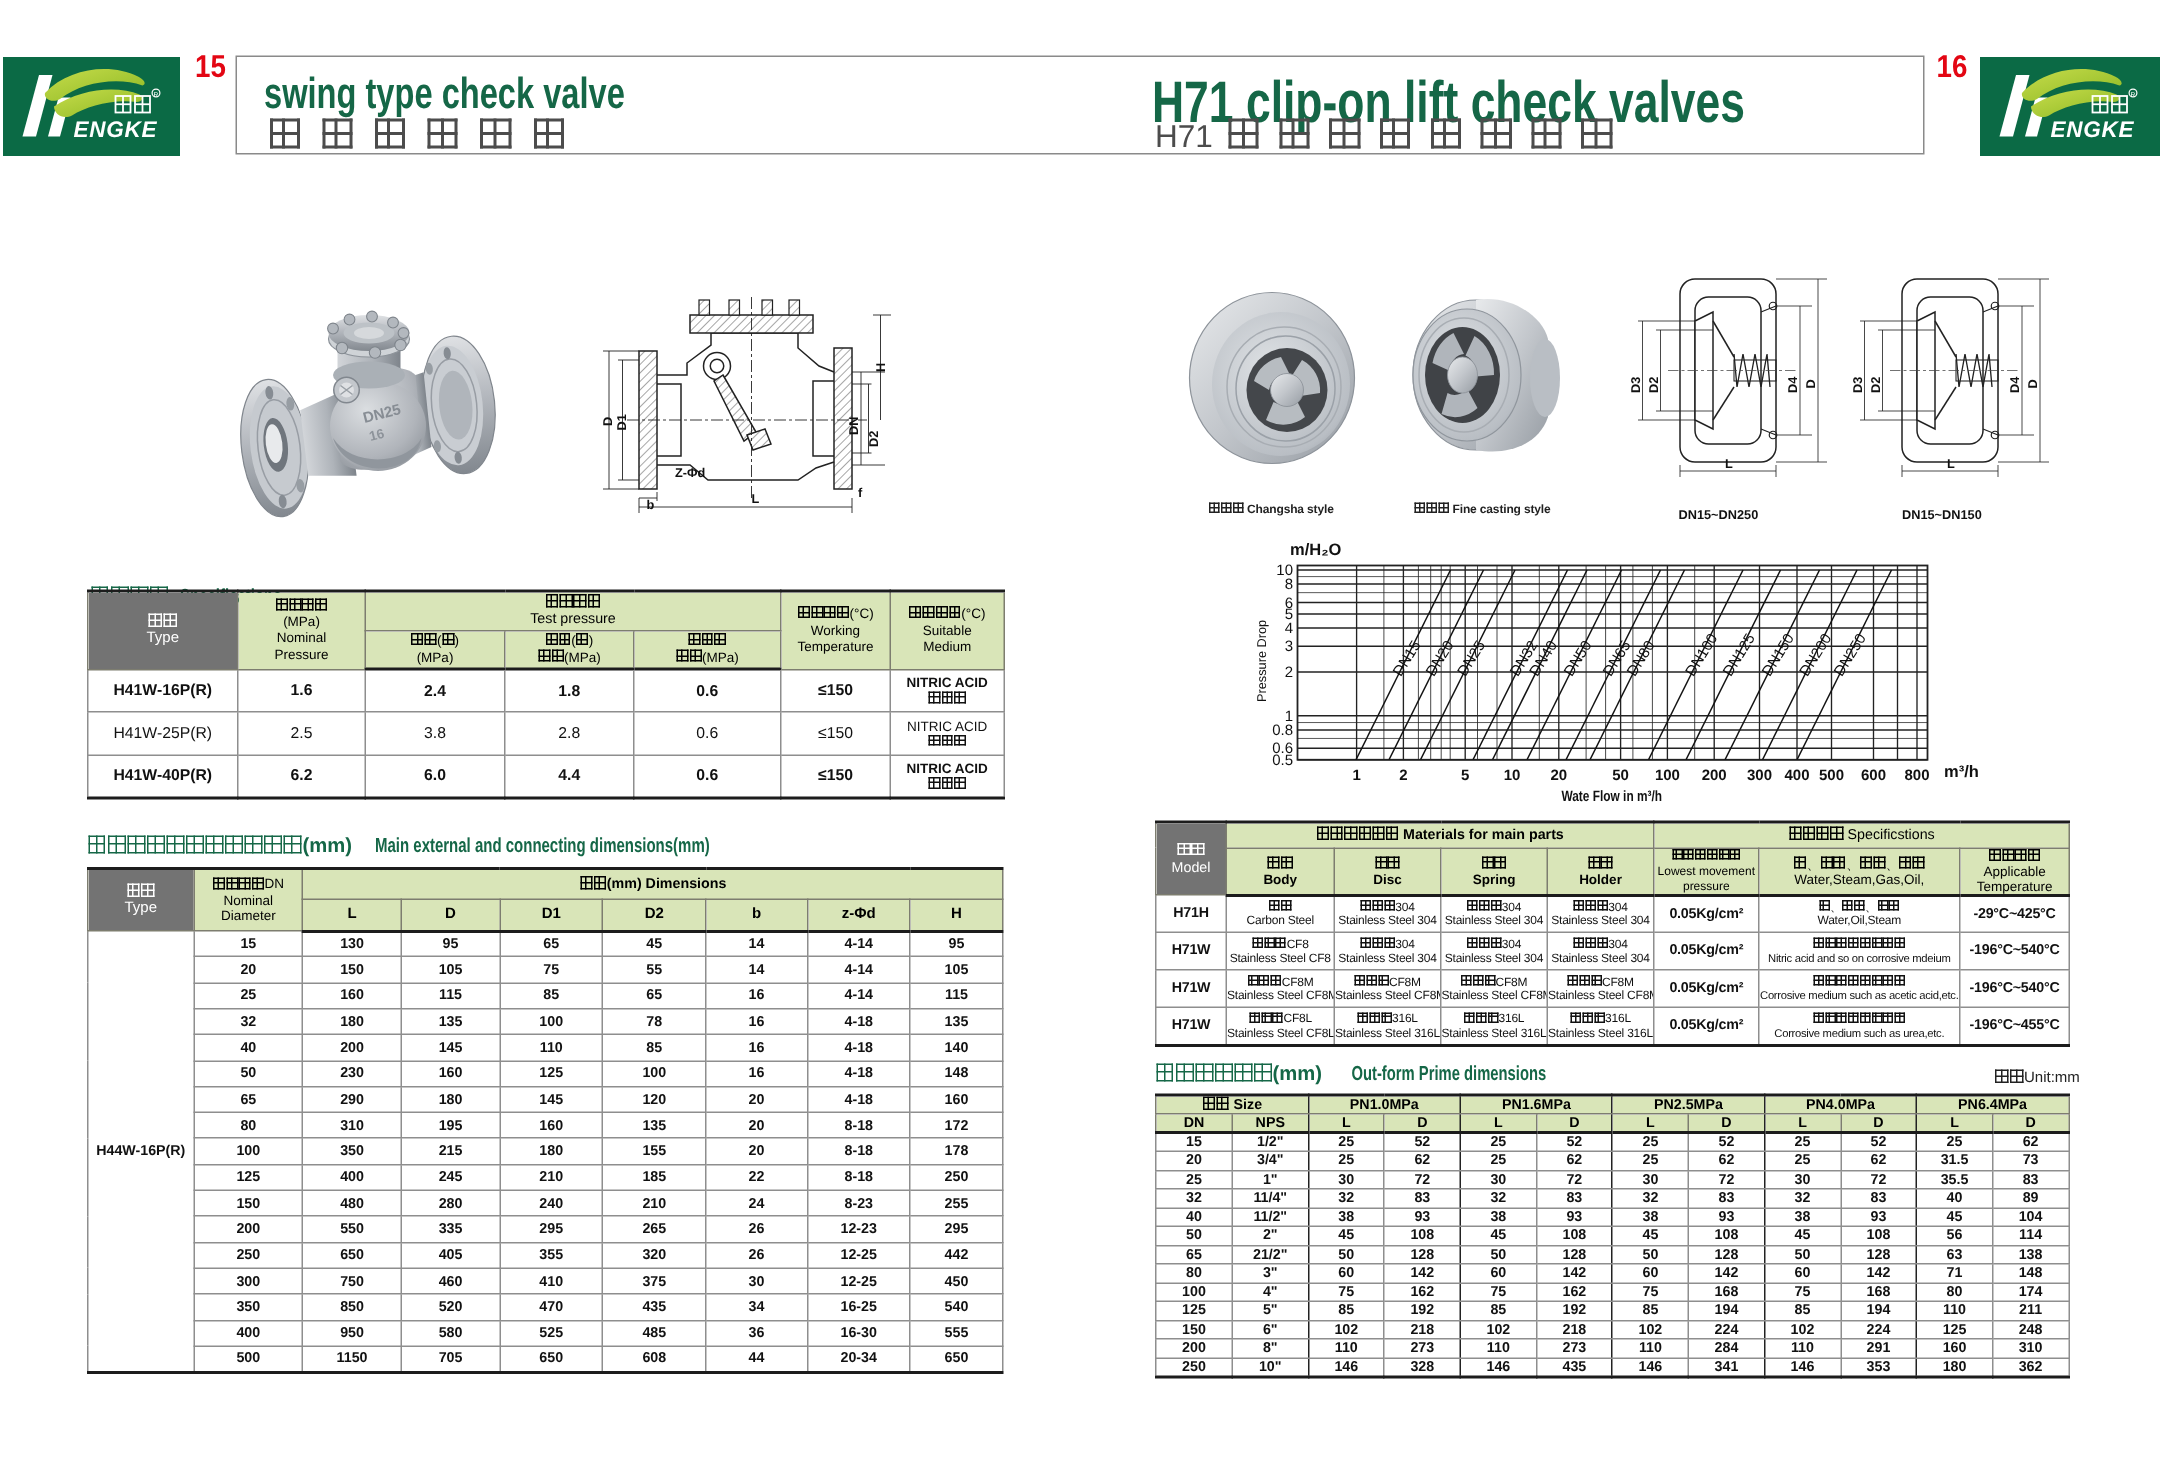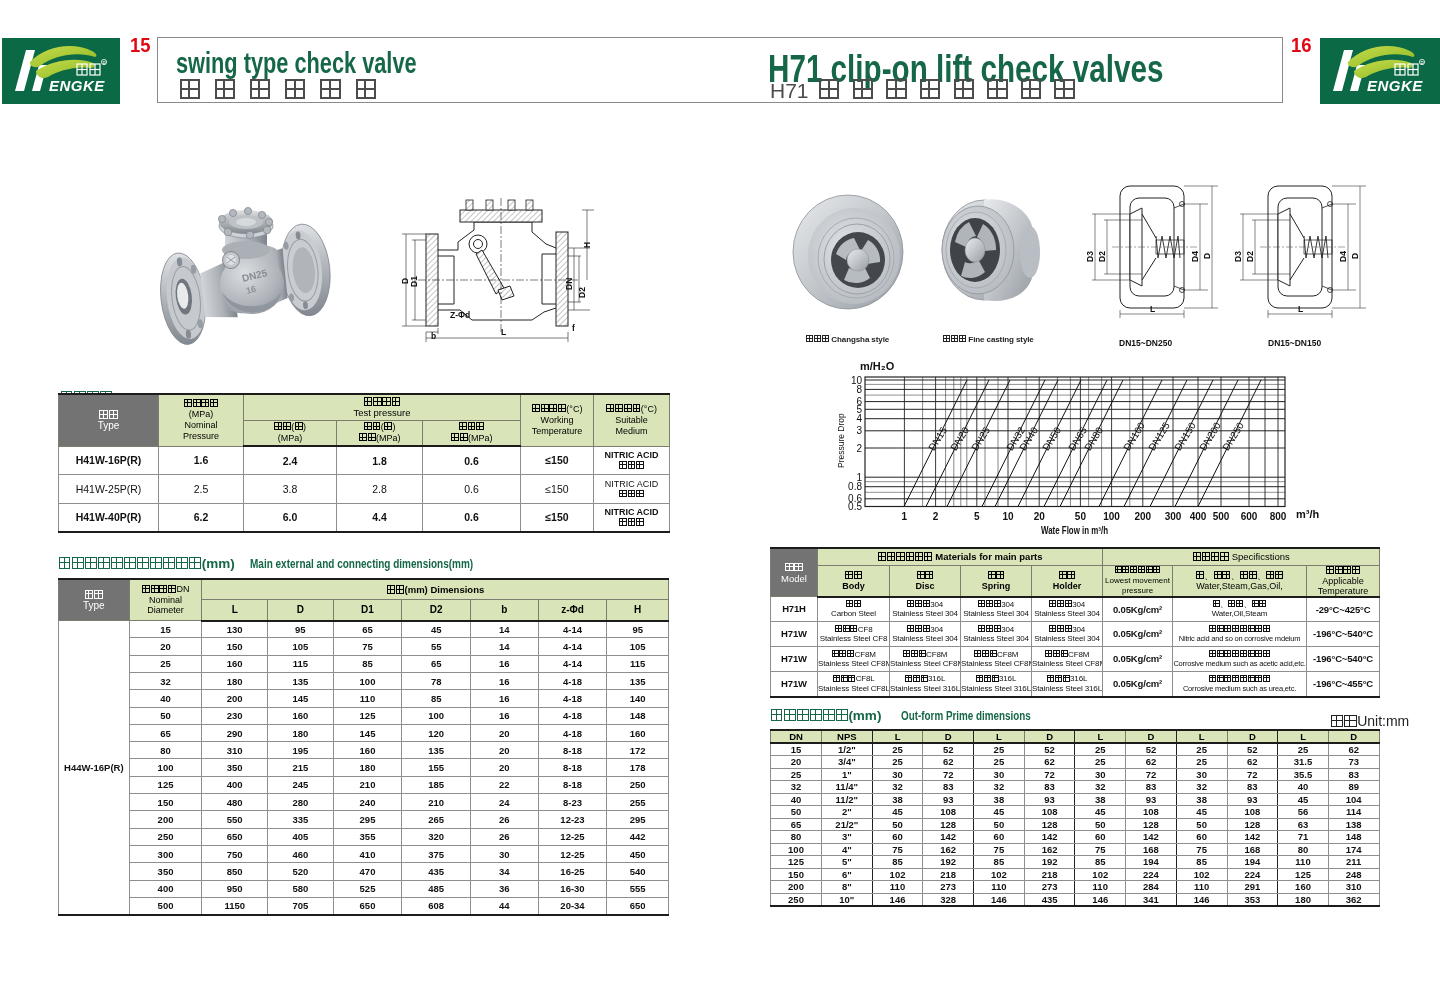--- a/index.html
+++ b/index.html
@@ -759,37 +759,45 @@
         <td><i class="z"></i><i class="z"></i><i class="z"></i>316L<br>Stainless Steel 316L</td>
         <td><i class="z"></i><i class="z"></i><i class="z"></i>316L<br>Stainless Steel 316L</td>
         <td><i class="z"></i><i class="z"></i><i class="z"></i>316L<br>Stainless Steel 316L</td>
         <td style="font-size:9.5px;font-weight:bold">0.05Kg/cm²</td>
         <td><i class="z"></i><i class="z"></i><i class="z"></i><i class="z"></i><i class="z"></i><i class="z"></i><i class="z"></i><i class="z"></i><br><span class="sm">Corrosive medium such as urea,etc.</span></td>
         <td style="font-size:9.5px;font-weight:bold">-196°C~455°C</td>
       </tr>
     </tbody>
   </table>
 <div class="ab" style="left:770px;top:708px;color:#156747;font-size:13.5px;font-weight:bold"><i class="z"></i><i class="z"></i><i class="z"></i><i class="z"></i><i class="z"></i><i class="z"></i>(mm)&nbsp; <span class="cond" style="transform:scaleX(.73);margin-left:12px">Out-form Prime dimensions</span></div>
-<div class="ab" style="left:1330px;top:713px;color:#222;font-size:14px"><i class="z"></i><i class="z"></i>Unit:mm</div>
+<div class="ab" style="left:1330px;top:713px;color:#222;font-size:10px"><i class="z"></i><i class="z"></i>Unit:mm</div>
 <table class="t4" style="left:770px;top:729px;width:609px" cellspacing="0">
 <colgroup>
       <col style="width:51px">
       <col style="width:50.7px">
       <col style="width:50.7px">
       <col style="width:50.7px">
       <col style="width:50.7px">
       <col style="width:50.7px">
       <col style="width:50.7px">
       <col style="width:50.7px">
       <col style="width:50.7px">
       <col style="width:50.7px">
       <col style="width:50.7px">
       <col style="width:50.7px">
     </colgroup>
 <tbody>
+      <tr class="hd" style="height:12px;font-size:9.5px;font-weight:bold">
+<td colspan="2" class="g"><i class="z"></i><i class="z"></i> Size</td>
+        <td colspan="2" class="g">PN1.0MPa</td>
+        <td colspan="2" class="g">PN1.6MPa</td>
+        <td colspan="2" class="g">PN2.5MPa</td>
+        <td colspan="2" class="g">PN4.0MPa</td>
+        <td colspan="2">PN6.4MPa</td>
+      </tr>
 <tr class="hd hb" style="height:11px;font-size:9.5px;font-weight:bold">
 <td>DN</td>
         <td class="g">NPS</td>
         <td>L</td>
         <td class="g">D</td>
         <td>L</td>
         <td class="g">D</td>
         <td>L</td>
         <td class="g">D</td>
         <td>L</td>

